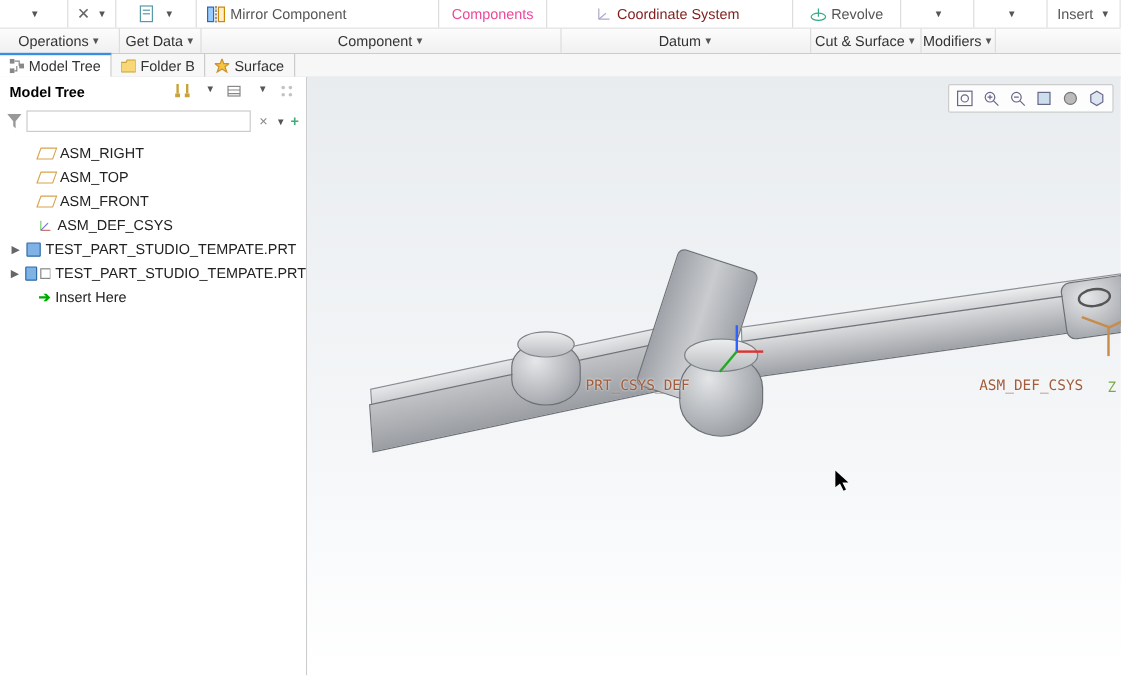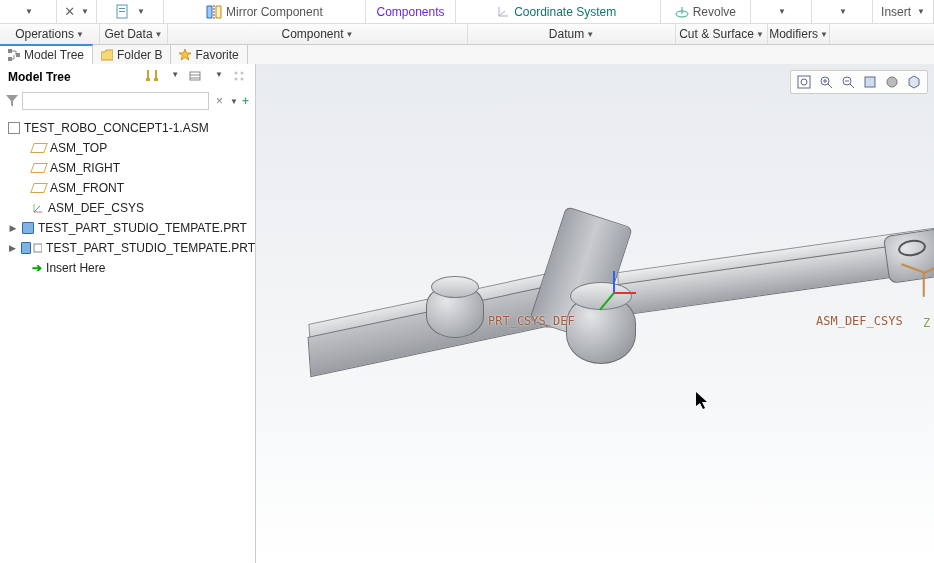--- a/index.html
+++ b/index.html
@@ -98,32 +98,32 @@
     </div>
     <div class="ribbon-cell close-x" style="width:40px">✕<span class="drop-tri">▼</span></div>
     <div class="ribbon-cell" style="width:68px">
       <svg width="16" height="16">
           <rect x="2" y="1" width="10" height="13" fill="#fff" stroke="#59a"></rect>
           <rect x="4" y="4" width="6" height="1" fill="#59a"></rect>
           <rect x="4" y="7" width="6" height="1" fill="#59a"></rect>
         </svg>
       <span class="drop-tri">▼</span>
     </div>
-    <div class="ribbon-cell" style="width:206px;justify-content:center">
+    <div class="ribbon-cell" style="width:206px;justify-content:flex-start">
       <svg width="16" height="14">
           <path d="M1 1 L6 1 L6 13 L1 13 Z" fill="#9cf" stroke="#36a"></path>
           <path d="M10 1 L15 1 L15 13 L10 13 Z" fill="#fec" stroke="#c80"></path>
           <line x1="8" y1="0" x2="8" y2="14" stroke="#555" stroke-dasharray="2,1"></line>
         </svg>
       <span>Mirror Component</span>
     </div>
-    <div class="ribbon-cell" style="width:92px;color:#6d28d9">
+    <div class="ribbon-cell" style="width:92px;color:#ec4899">
       <span>Components</span>
     </div>
-    <div class="ribbon-cell" style="width:208px;color:#0f766e;justify-content:flex-start;padding-left:40px">
+    <div class="ribbon-cell" style="width:208px;color:#7f1d1d;justify-content:flex-start;padding-left:40px">
       <svg width="14" height="14">
           <line x1="3" y1="11" x2="12" y2="11" stroke="#aac"></line>
           <line x1="3" y1="11" x2="3" y2="2" stroke="#aac"></line>
           <line x1="3" y1="11" x2="9" y2="6" stroke="#aac"></line>
         </svg>
       <span>Coordinate System</span>
     </div>
     <div class="ribbon-cell" style="width:92px">
       <svg width="14" height="14">
           <ellipse cx="7" cy="9" rx="6" ry="3" fill="none" stroke="#3a8"></ellipse>
@@ -185,21 +185,21 @@
   <div class="ptab">
     <svg class="picon" viewBox="0 0 12 12">
         <path d="M0 3 L4 3 L5 1 L12 1 L12 11 L0 11 Z" fill="#f8d777" stroke="#caa23a"></path>
       </svg>
     <span>Folder B</span>
   </div>
   <div class="ptab">
     <svg class="picon" viewBox="0 0 12 12">
         <path d="M6 0 L7.5 4 L12 4 L8.5 6.6 L10 11 L6 8.4 L2 11 L3.5 6.6 L0 4 L4.5 4 Z" fill="#f6c544" stroke="#c9952b"></path>
       </svg>
-    <span>Favorite</span>
+    <span>Surface</span>
   </div>
 </div>
 
 <div class="sidebar">
   <div class="sidebar-hdr">
     <span class="title">Model Tree</span>
     <span class="hdr-icons">
       <span>
         <svg width="14" height="14" viewBox="0 0 14 14">
             <path d="M3 0 L3 8 M11 0 L11 8" stroke="#caa23a" stroke-width="2"></path>
@@ -230,32 +230,28 @@
         <path d="M0 0 H12 L7 6 V12 L5 10 V6 Z" fill="#999"></path>
       </svg>
     <input class="filter-input" placeholder="" style="">
     <span class="filter-clear">×</span>
     <span class="filter-drop">▼</span>
     <span class="filter-plus">+</span>
   </div>
 
   <div class="tree">
     <div class="tree-row">
-      <span class="asm-ic"></span>
-      <span>TEST_ROBO_CONCEPT1-1.ASM</span>
+      <span class="indent1"></span>
+        <span class="datum-plane"></span>
+      <span>ASM_RIGHT</span>
     </div>
     <div class="tree-row">
       <span class="indent1"></span>
         <span class="datum-plane"></span>
       <span>ASM_TOP</span>
-    </div>
-    <div class="tree-row">
-      <span class="indent1"></span>
-        <span class="datum-plane"></span>
-      <span>ASM_RIGHT</span>
     </div>
     <div class="tree-row">
       <span class="indent1"></span>
         <span class="datum-plane"></span>
       <span>ASM_FRONT</span>
     </div>
     <div class="tree-row">
       <span class="indent1"></span>
       <svg class="csys-ic" viewBox="0 0 12 12">
           <line x1="2" y1="10" x2="10" y2="10" stroke="#c77"></line>

